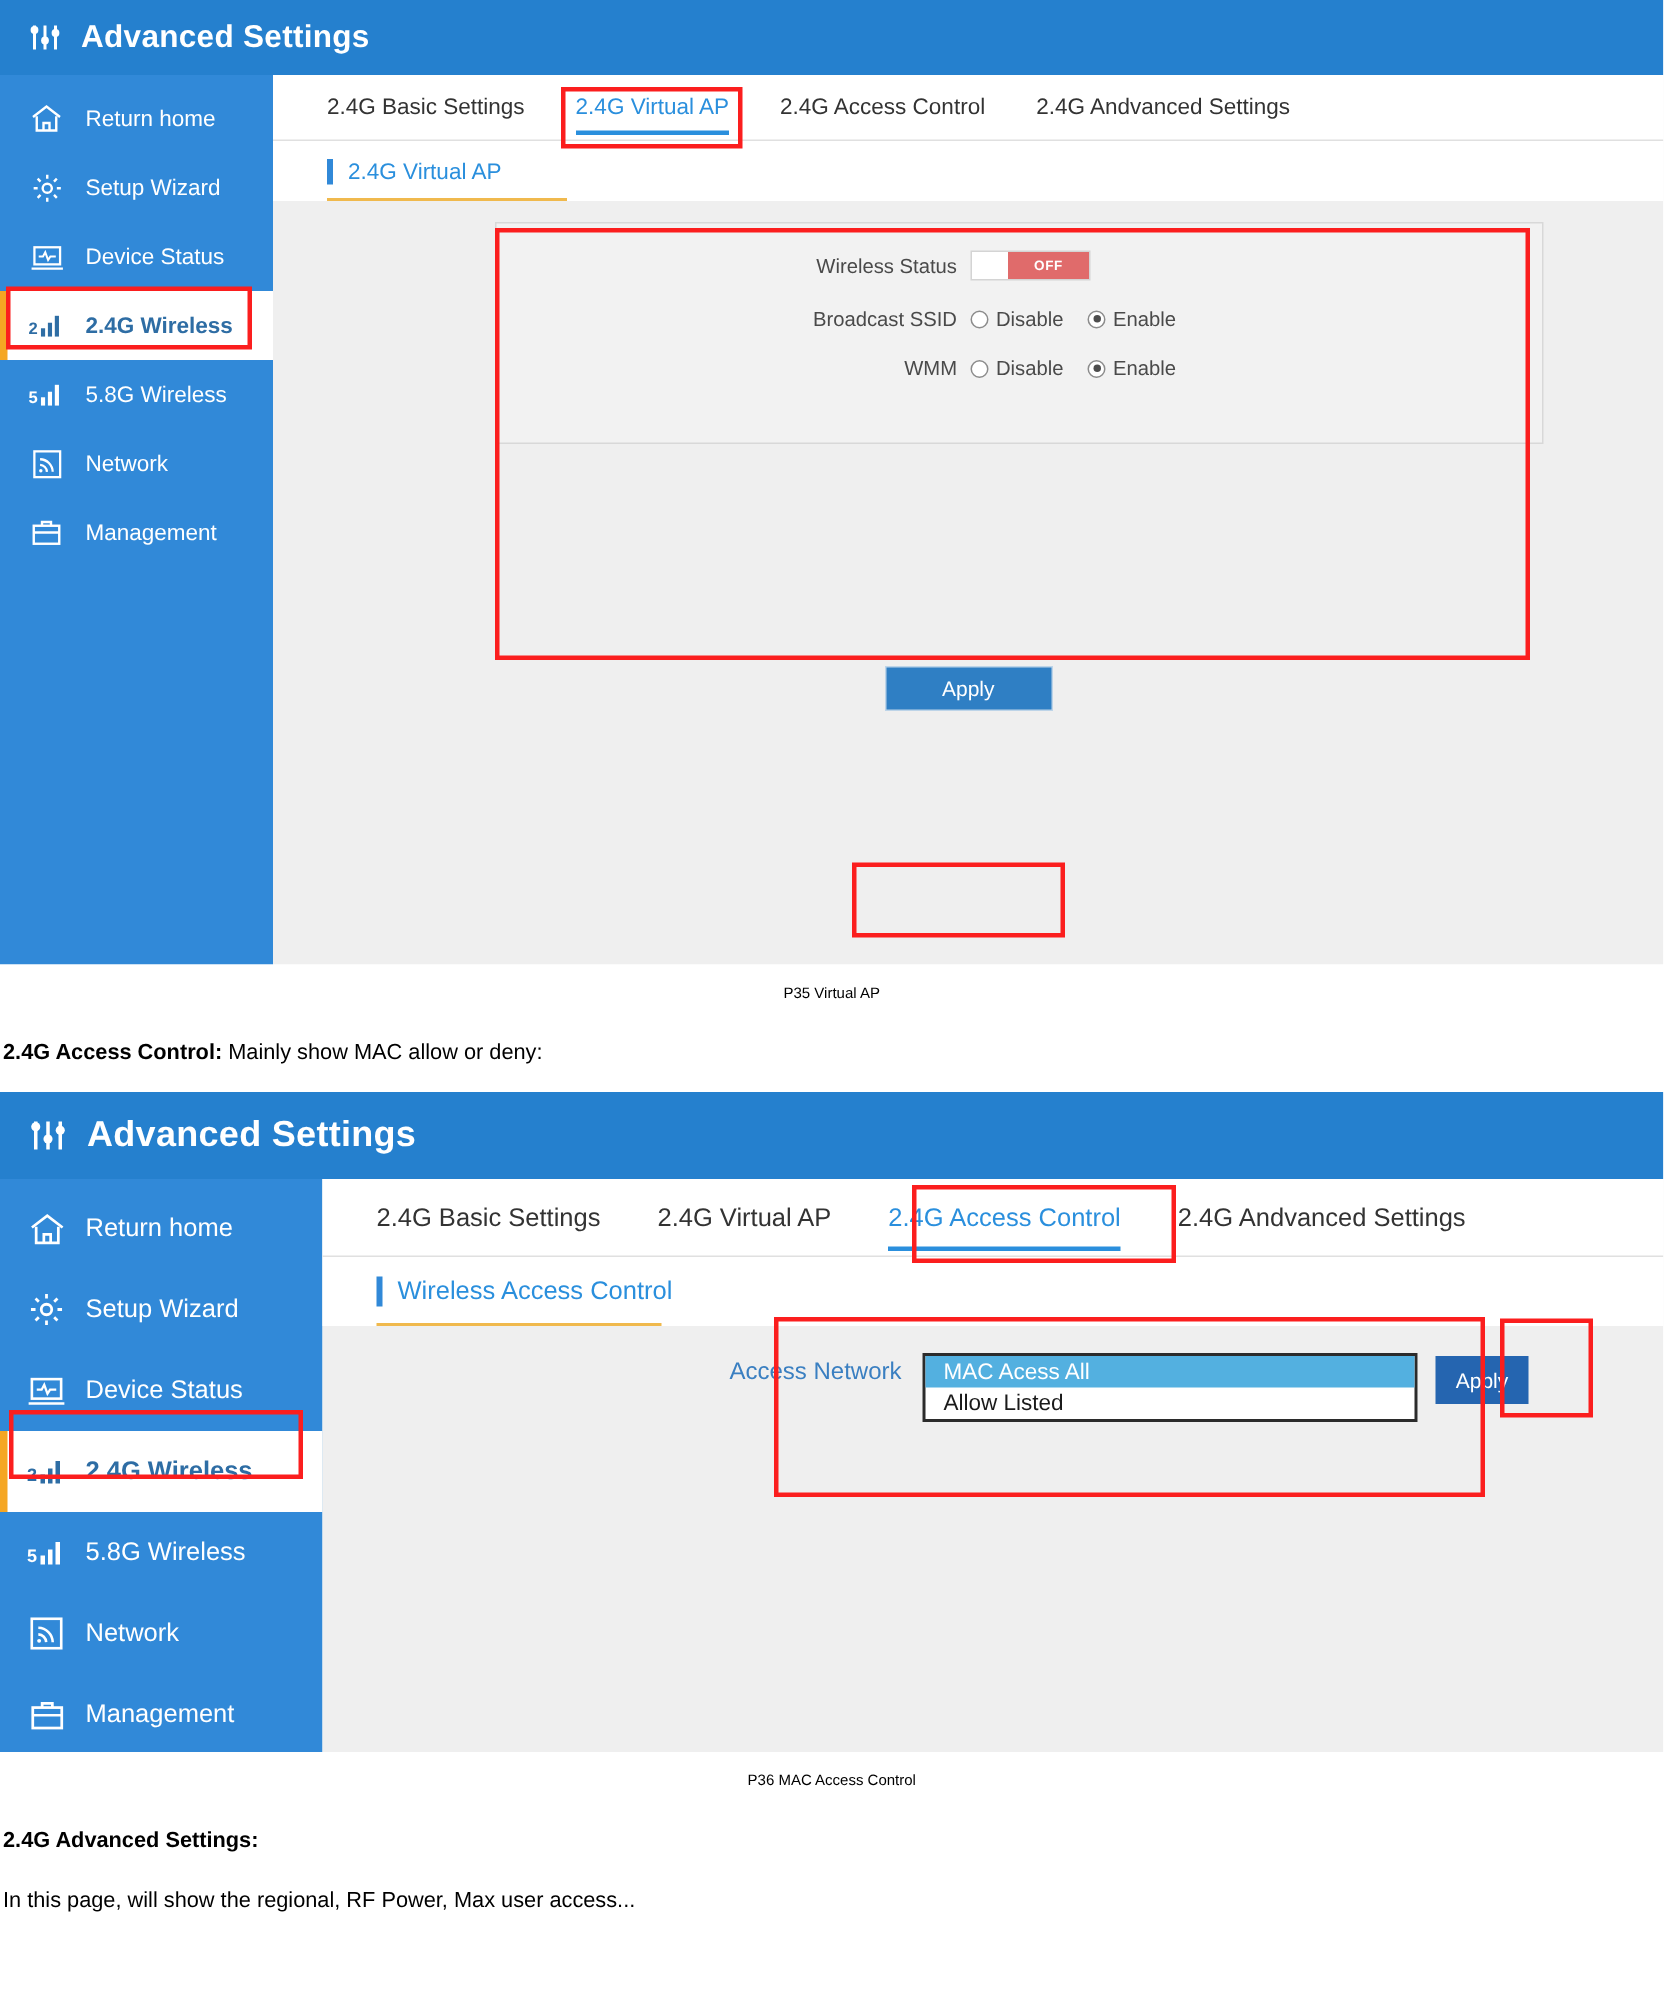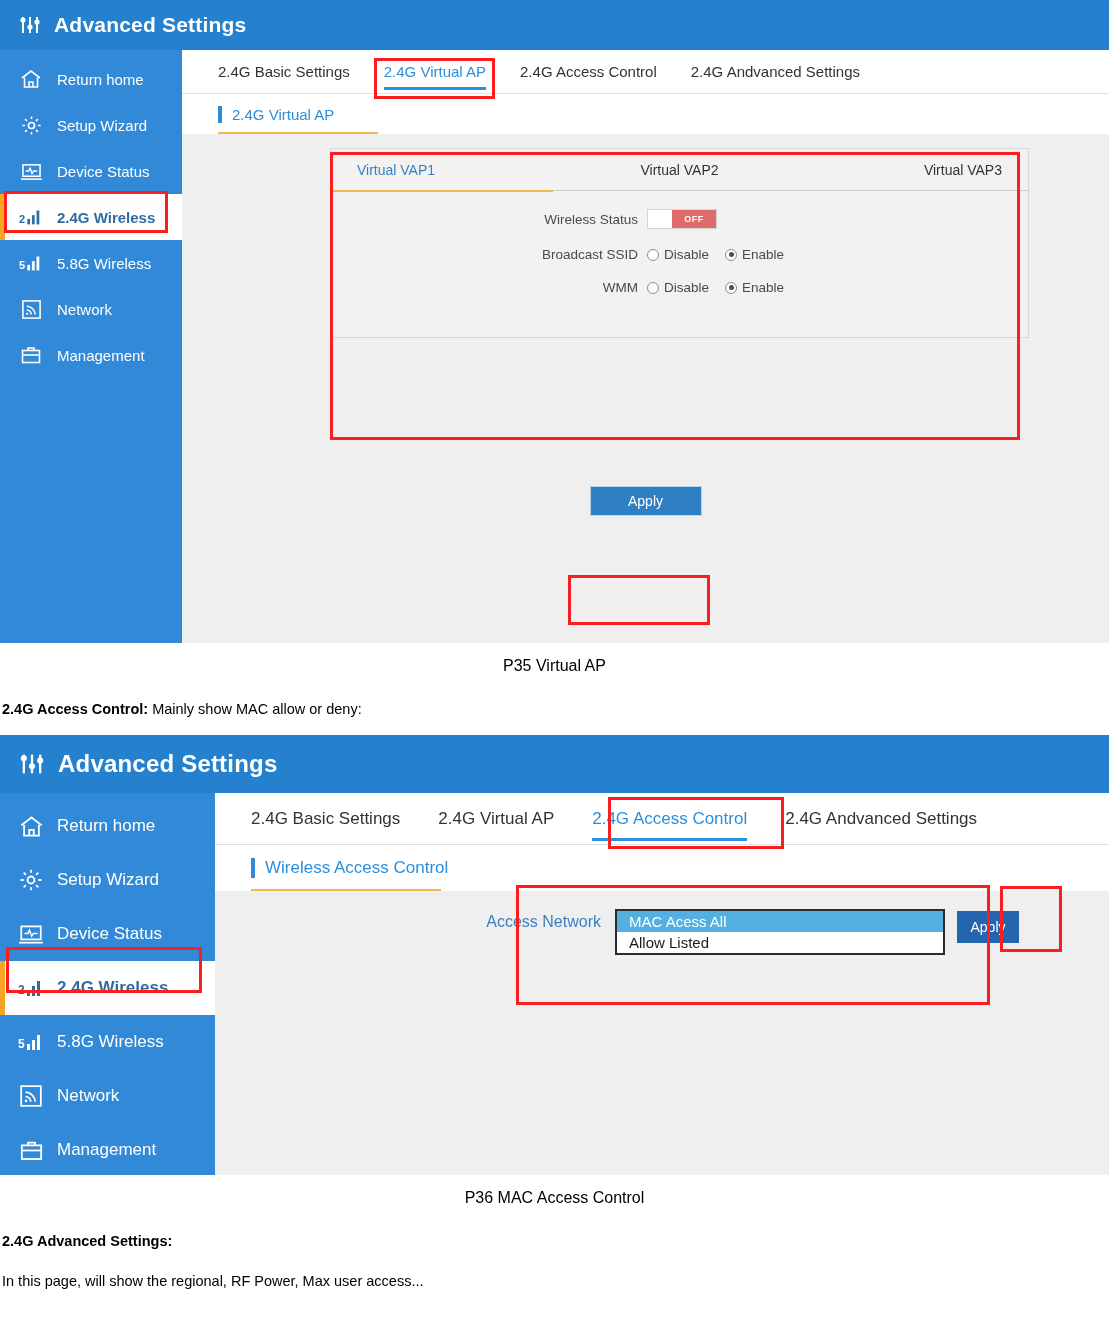--- a/index.html
+++ b/index.html
@@ -163,21 +163,21 @@
     font-size: 13.5px;
     color: #4a4a4a;
     flex: 0 0 auto;
     margin-left: 16px;
   }
   .fctl { display: flex; align-items: center; }
 
   
   .toggle {
     display: inline-flex;
-    width: 70px; height: 20px;
+    width: 80px; height: 20px;
     border: 1px solid #d4d4d4;
     overflow: hidden;
   }
   .toggle .knob { width: 24px; background: #ffffff; }
   .toggle .lbl {
     flex: 1 1 auto;
     background: #e06b6b;
     color: #ffffff;
     font-size: 9px;
     font-weight: bold;
@@ -246,21 +246,21 @@
   .anno {
     position: absolute;
     border: 3px solid #fb1e1e;
     pointer-events: none;
     z-index: 20;
   }
 
   
   .caption {
     text-align: center;
-    font-size: 16px;
+    font-size: 10px;
     color: #000000;
     padding: 14px 0 0 0;
   }
   .doctext {
     font-size: 14.5px;
     color: #000000;
     padding-left: 2px;
   }
   .doctext b { font-weight: bold; }
 
@@ -409,25 +409,20 @@
         <div class="tab">2.4G Andvanced Settings</div>
       </div>
 
       <div class="section-head">
         <span class="bar"></span>
         <span class="stitle">2.4G Virtual AP</span>
         <span class="uline"></span>
       </div>
 
       <div class="vap-card">
-        <div class="vap-tabs">
-          <div class="vap-tab active">Virtual VAP1</div>
-          <div class="vap-tab">Virtual VAP2</div>
-          <div class="vap-tab">Virtual VAP3</div>
-        </div>
 
         <div class="form">
 
           <div class="frow">
             <div class="flabel">Wireless Status</div>
             <div class="fctl">
               <div class="toggle">
                 <div class="knob"></div>
                 <div class="lbl">OFF</div>
               </div>

